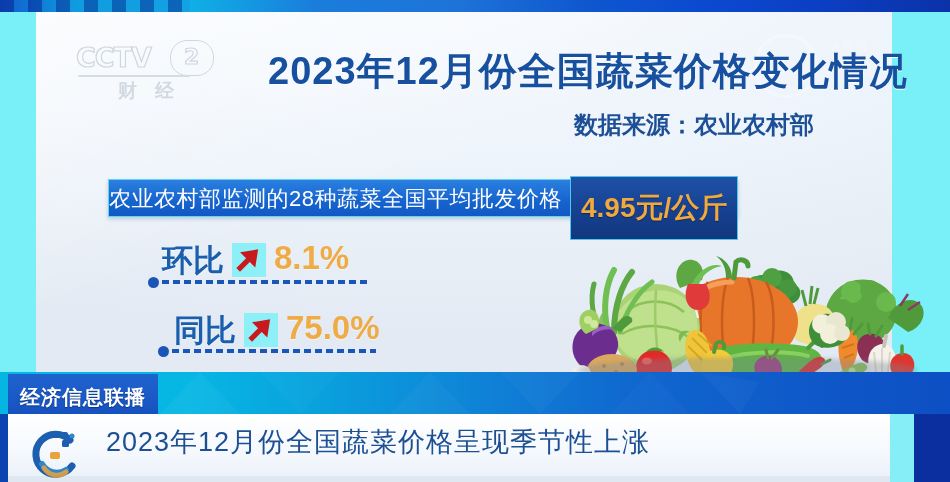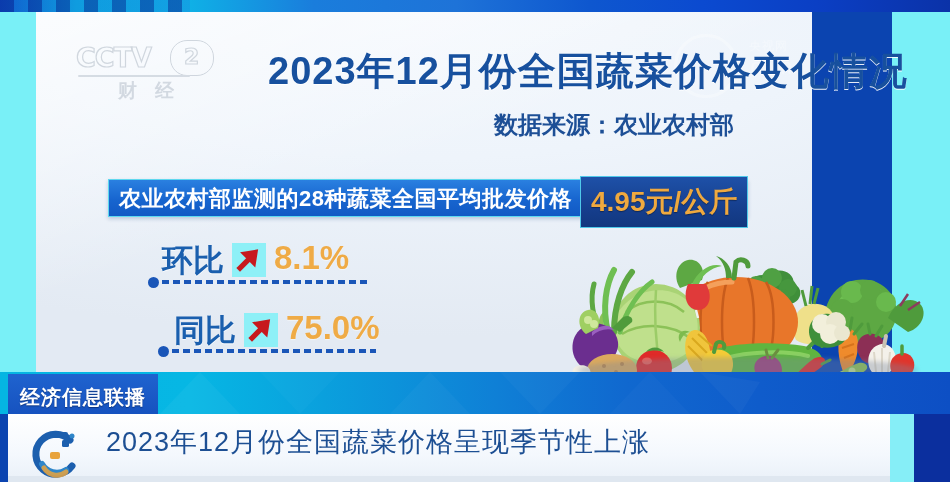--- a/index.html
+++ b/index.html
@@ -20,21 +20,21 @@
     background:repeating-linear-gradient(90deg,rgba(10,40,150,.55) 0 14px,rgba(30,120,220,.25) 14px 28px);
   }
 
   
   .rail{position:absolute;top:12px;width:36px;height:360px;background:#79f0f7;}
   .rail-l{left:0;}
   .rail-r{right:0;width:58px;background:#79f0f7;}
 
   
   .panel{
-    position:absolute;left:36px;top:12px;width:776px;height:360px;
+    position:absolute;left:36px;top:12px;width:856px;height:360px;
     background:
       radial-gradient(120% 90% at 50% 0%, #f4f8fd 0%, #eef4fb 45%, #e3eaf3 100%);
   }
   .panel-sheen{
     position:absolute;left:0;top:0;width:100%;height:100%;
     background:linear-gradient(160deg,rgba(255,255,255,.75) 0%,rgba(255,255,255,0) 45%);
     pointer-events:none;
   }
 
   
@@ -92,28 +92,28 @@
     font-size:24px;font-weight:700;color:#1d4f96;white-space:nowrap;text-align:center;
   }
 
   
   .banner{
     position:absolute;left:72px;top:167px;height:38px;display:flex;align-items:stretch;
     box-shadow:0 2px 4px rgba(20,60,120,.22);
   }
   .banner-txt{
     background:linear-gradient(180deg,#2a80e0 0%,#1765cf 55%,#1159c4 100%);
-    color:#ffffff;font-size:22px;font-weight:700;line-height:38px;
-    padding:0 8px 0 10px;white-space:nowrap;letter-spacing:.5px;
+    color:#ffffff;font-size:22px;font-weight:400;line-height:38px;
+    padding:0 8px 0 0;white-space:nowrap;letter-spacing:.5px;
     border-top:1px solid #5fd8ef;border-bottom:1px solid #5fd8ef;border-left:1px solid #5fd8ef;
   }
   .banner-val{
     background:linear-gradient(180deg,#1e51a8 0%,#163f8e 60%,#12377f 100%);
     color:#efa93f;font-size:28px;font-weight:700;line-height:38px;
-    padding:4px 10px;white-space:nowrap;
+    padding:10px 10px;white-space:nowrap;
     border:1px solid #4fc9ea;
     text-shadow:0 1px 1px rgba(0,0,0,.35);
     margin-top:-3px;height:42px;line-height:42px;
   }
 
   
   .stat{position:absolute;height:46px;}
   .stat-1{left:118px;top:228px;}
   .stat-2{left:130px;top:298px;}
   .stat-label{

